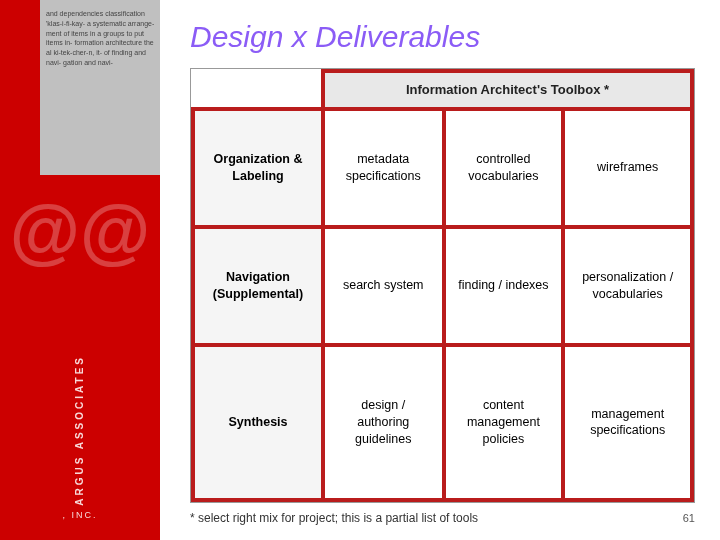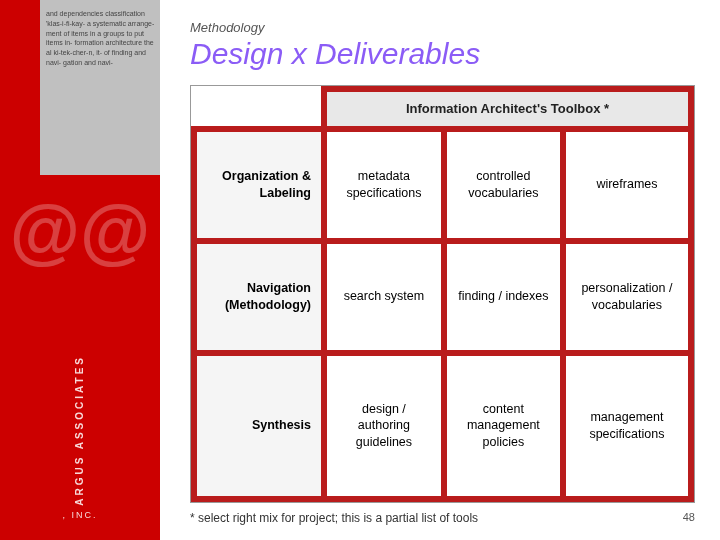--- a/index.html
+++ b/index.html
@@ -116,21 +116,21 @@
       border: 1.5px solid #999;
     }
 
     table {
       width: 100%;
       border-collapse: collapse;
       height: 100%;
     }
 
     th, td {
-      border: 6px solid #b91c1c;
+      border: 4px solid #b91c1c;
       padding: 8px 10px;
       text-align: center;
       vertical-align: middle;
       font-size: 12.5px;
       line-height: 1.35;
     }
 
     .header-row th {
       background: #e8e8e8;
       font-weight: bold;
@@ -139,21 +139,21 @@
     }
 
     .header-spacer {
       background: #fff !important;
       border-top: none !important;
       border-left: none !important;
     }
 
     .row-label {
       font-weight: bold;
-      text-align: right;
+      text-align: center;
       background: #f5f5f5;
       width: 130px;
     }
 
     
     .footer {
       margin-top: 8px;
     }
 
     .footer-note {
@@ -186,53 +186,52 @@
   <div class="sidebar-bottom">
     <div class="at-symbol">@@</div>
     <div style="display:flex; flex-direction:column; align-items:center; gap:4px;">
       <div class="company-name">ARGUS ASSOCIATES</div>
       <div class="company-inc">, INC.</div>
     </div>
   </div>
 </div>
 
 <div class="main">
-  <div class="methodology-label">Methodology</div>
   <div class="title">Design x Deliverables</div>
 
   <div class="table-container">
     <table>
       <thead>
         <tr class="header-row">
           <th class="header-spacer"></th>
           <th colspan="3">Information Architect's Toolbox *</th>
         </tr>
       </thead>
       <tbody>
         <tr>
           <td class="row-label">Organization &amp; Labeling</td>
           <td>metadata specifications</td>
           <td>controlled vocabularies</td>
           <td>wireframes</td>
         </tr>
         <tr>
-          <td class="row-label">Navigation (Methodology)</td>
+          <td class="row-label">Navigation (Supplemental)</td>
           <td>search system</td>
           <td>finding / indexes</td>
           <td>personalization / vocabularies</td>
         </tr>
         <tr>
           <td class="row-label">Synthesis</td>
           <td>design / authoring guidelines</td>
           <td>content management policies</td>
           <td>management specifications</td>
         </tr>
       </tbody>
     </table>
   </div>
 
   <div class="footer">
-    <div style="display:flex; justify-content:space-between; gap:40px;">
+    <div style="display:flex; justify-content:space-between; align-items:center;gap:40px;">
       <div class="footer-note">* select right mix for project; this is a partial list of tools</div>
-      <div class="footer-page">48</div>
+      <div class="footer-page">61</div>
     </div>
   </div>
 </div>
 
 </body></html>

